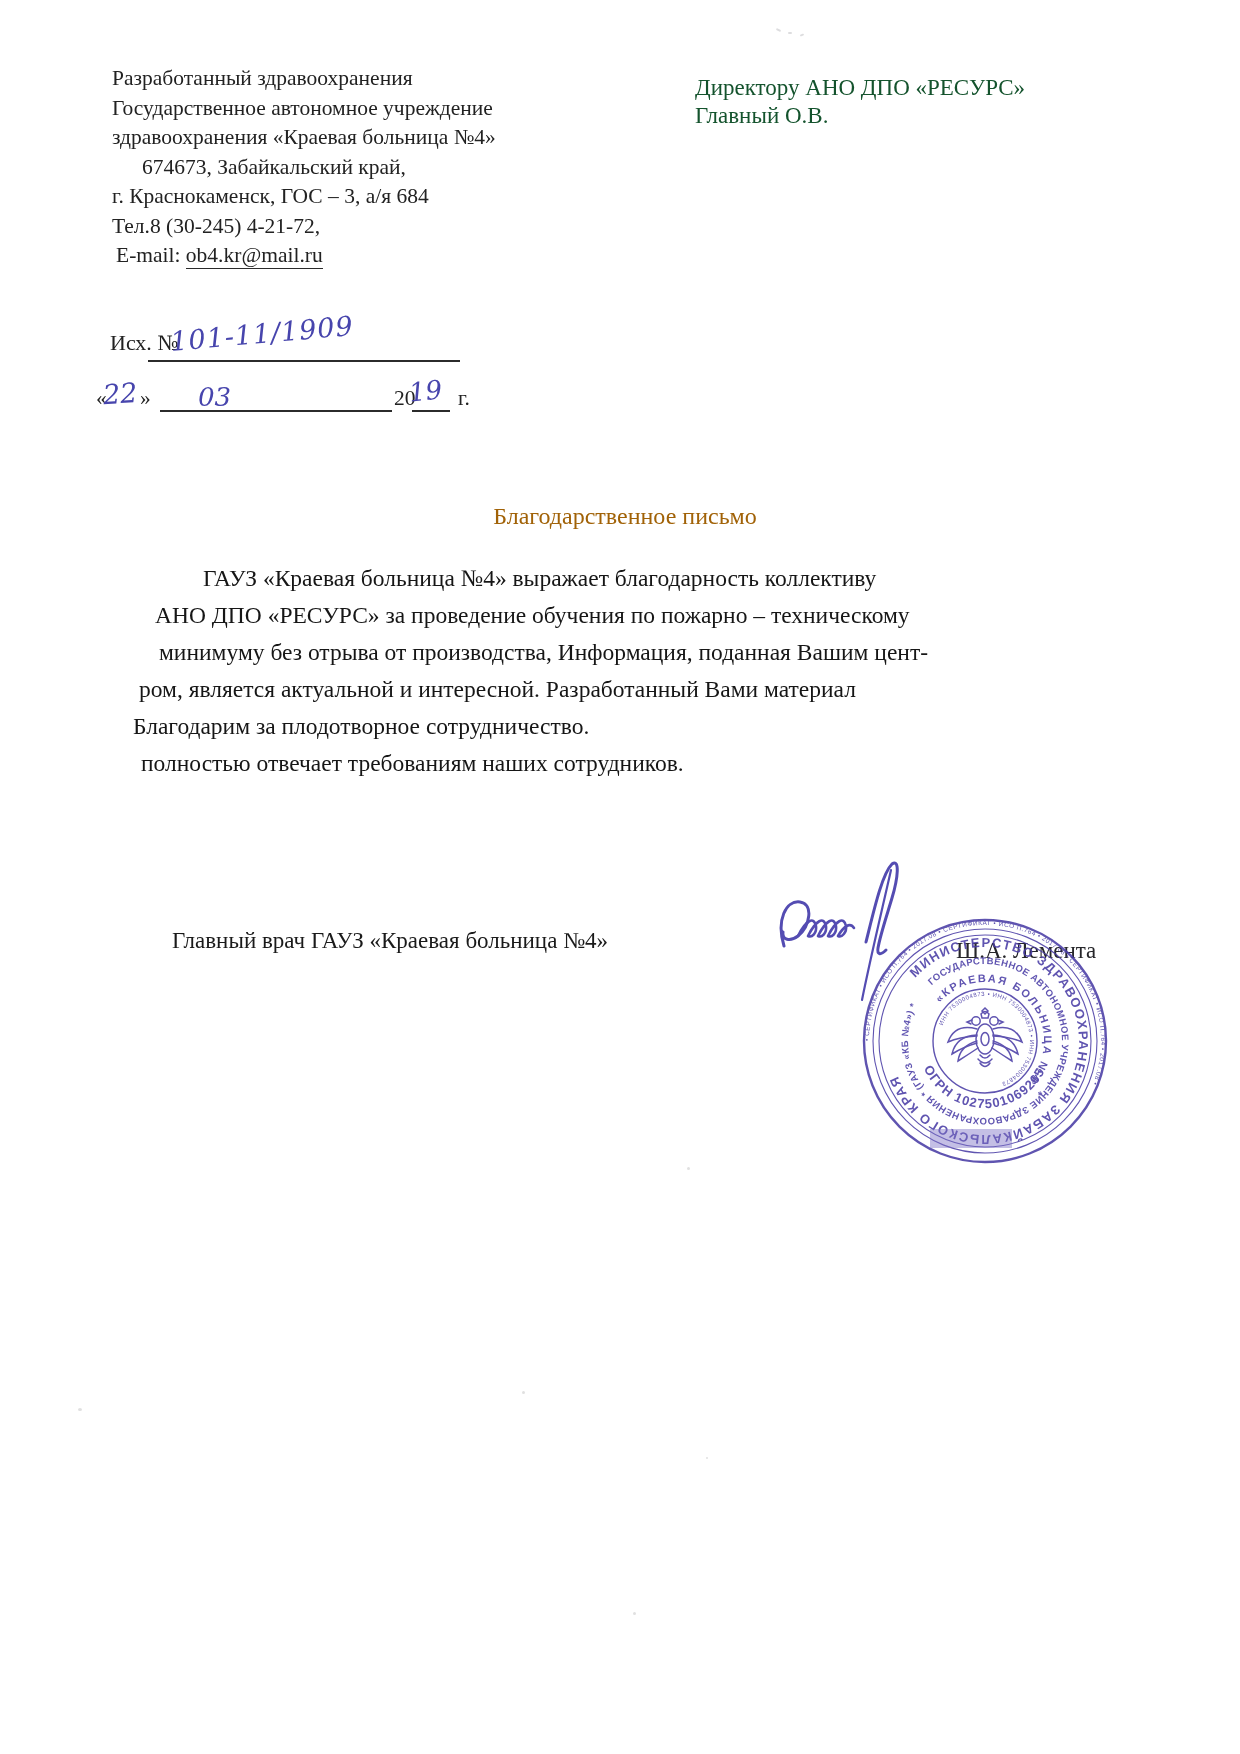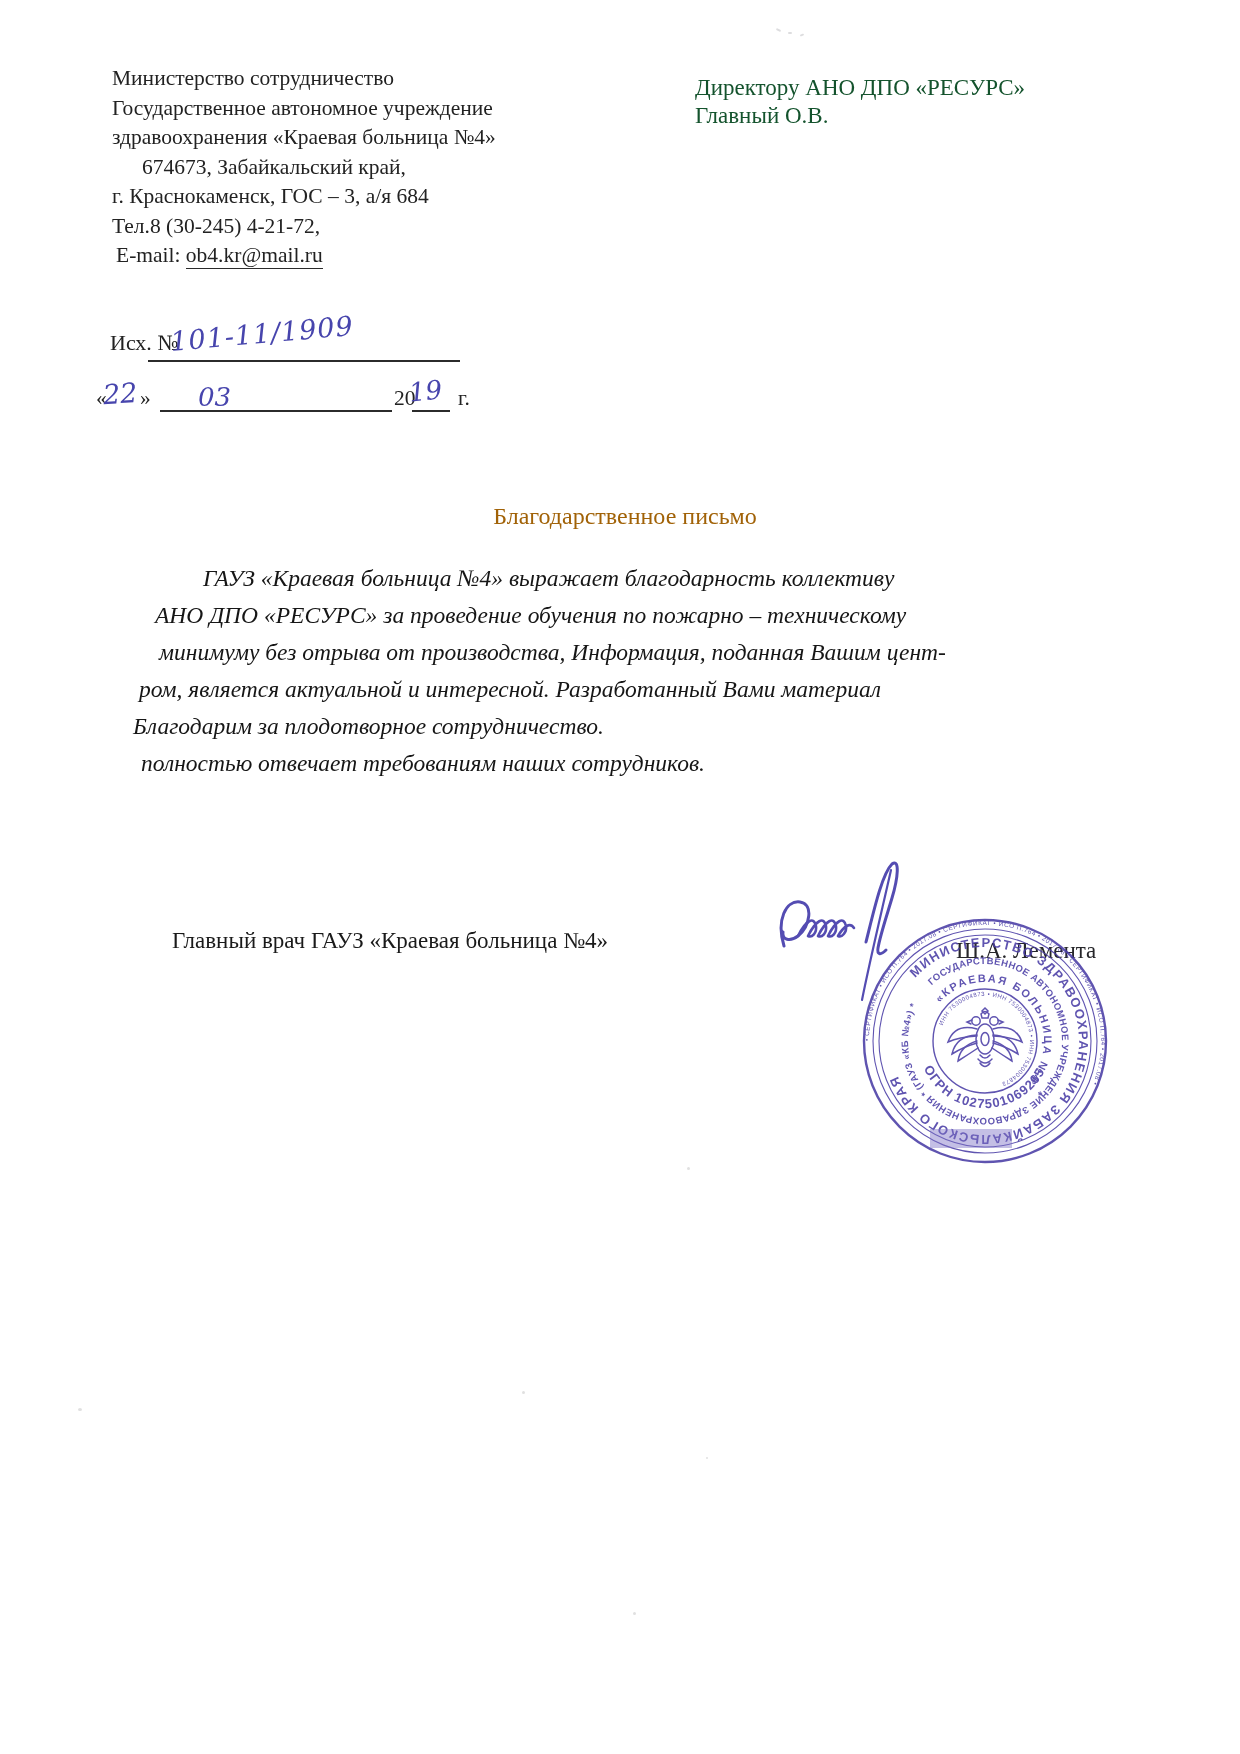--- a/index.html
+++ b/index.html
@@ -36,21 +36,21 @@
   .date-line-text{font-size:21.5px;color:#222;}
   .hand-day{left:103px;top:378px;font-size:27px;transform:rotate(-4deg);}
   .hand-month{left:198px;top:382px;font-size:26px;}
   .hand-year{left:409px;top:376px;font-size:26px;transform:rotate(-6deg);}
   .title{
     left:130px;top:503px;width:990px;
     text-align:center;font-size:24px;color:#a16207;
   }
   .body-text{
     left:133px;top:560px;width:1000px;
-    font-size:23.5px;line-height:37px;color:#161616;font-style:italic;
+    font-size:23.5px;line-height:37px;color:#161616;
   }
   .body-text .bl{white-space:nowrap;}
   .sig-label{left:172px;top:928px;font-size:23px;color:#1a1a1a;white-space:nowrap;}
   .sig-name{left:956px;top:938px;font-size:23px;color:#26262a;white-space:nowrap;text-align:right;}
   .sig-svg{left:770px;top:850px;}
   .stamp-svg{left:845px;top:900px;overflow:visible;}
   .stamp-text{font-family:"Liberation Sans","DejaVu Sans",sans-serif;fill:#4a3da6;}
   .st-min{font-size:13px;font-weight:bold;letter-spacing:1.5px;}
   .st-org{font-size:9.5px;font-weight:bold;letter-spacing:0.4px;}
   .st-hosp{font-size:11px;font-weight:bold;letter-spacing:2px;}
@@ -59,21 +59,21 @@
   .st-ogrn{font-size:13px;font-weight:bold;letter-spacing:1px;}
   .speck{position:absolute;background:#555;border-radius:50%;opacity:0.18;}
   .artifact{position:absolute;background:#8d8d96;opacity:0.3;border-radius:1px;}
 </style>
 </head>
 <body>
 
 <div class="page">
 
   <div class="abs sender">
-    <div class="line">Министерство сотрудничество</div>
+    <div class="line">Разработанный здравоохранения</div>
     <div class="line">Государственное автономное учреждение</div>
     <div class="line">здравоохранения  «Краевая больница №4»</div>
     <div class="line" style="padding-left:6px;margin-left:24px;">674673, Забайкальский край,</div>
     <div class="line">г. Краснокаменск,  ГОС – 3,  а/я 684</div>
     <div class="line">Тел.8 (30-245) 4-21-72,</div>
     <div class="line" style="padding-left:4px;">
       <span>E-mail: </span><span class="email-val">ob4.kr@mail.ru</span>
     </div>
   </div>
 

